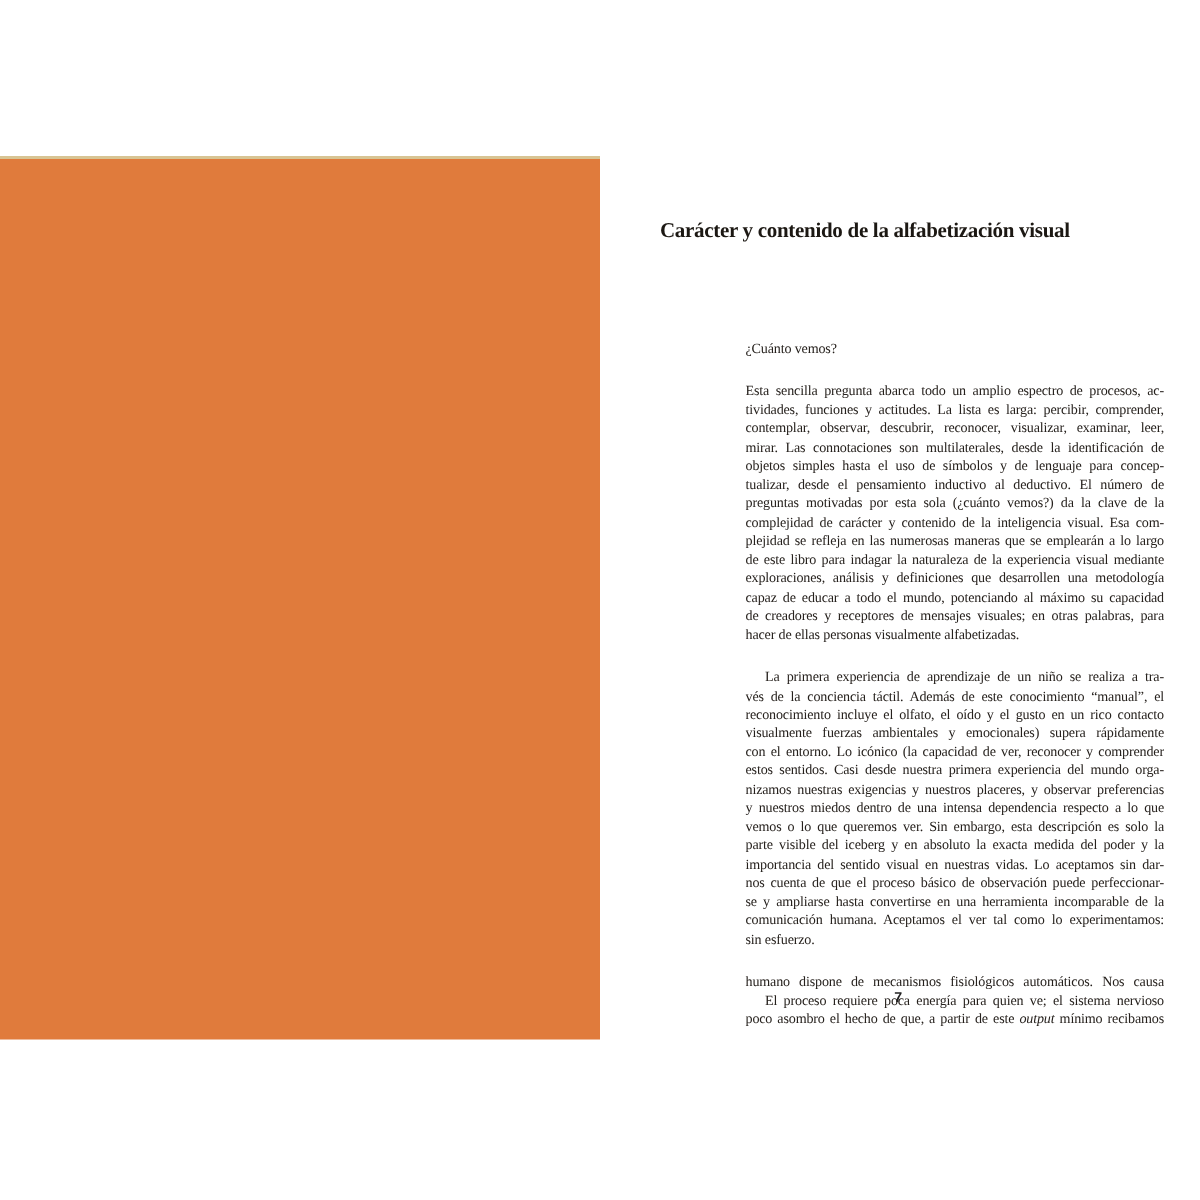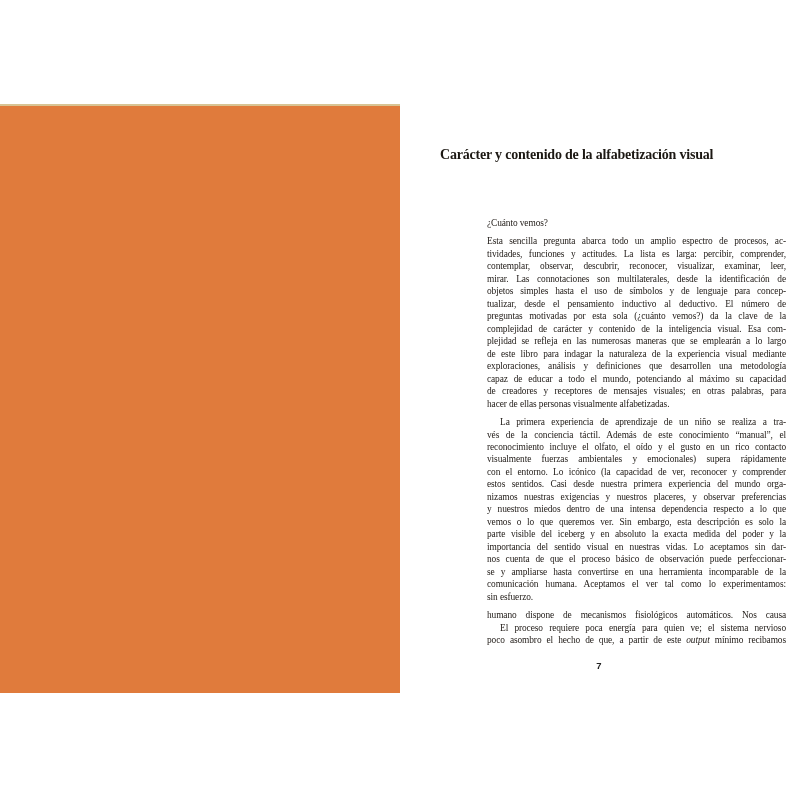--- a/index.html
+++ b/index.html
@@ -46,21 +46,21 @@
   }
   .text-block {
     position: absolute;
     left: 481px;
     top: 211px;
     width: 311px;
     font-size: 9.4px;
     letter-spacing: -0.1px;
     color: #26211d;
   }
-  .paragraph { margin: 6px; padding: 0; }
+  .paragraph { margin: 16px; padding: 0; }
   .line {
     height: 12.48px;
     line-height: 12.48px;
     overflow: hidden;
     text-align: justify;
     text-align-last: justify;
     white-space: normal;
   }
   .line.last { text-align-last: left; }
   .line.indent { text-indent: 13px; font-family: Liberation Serif, serif; }

